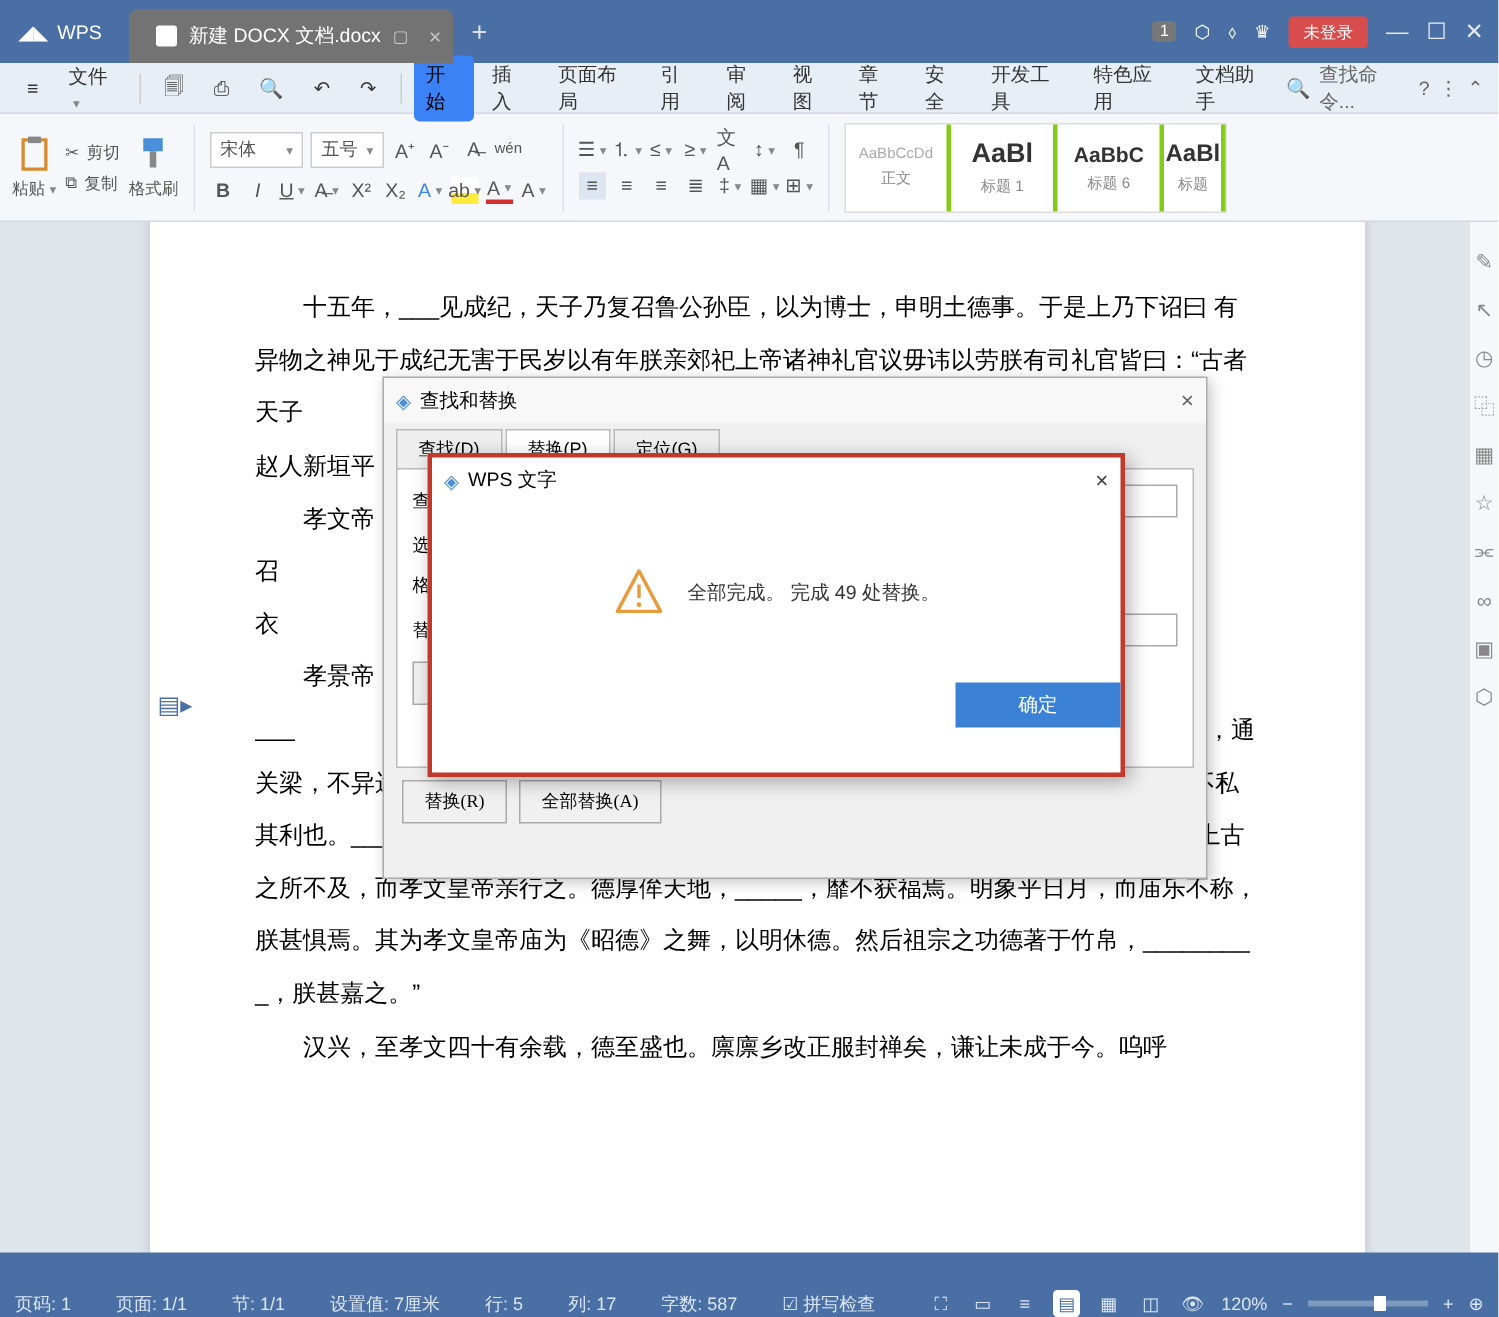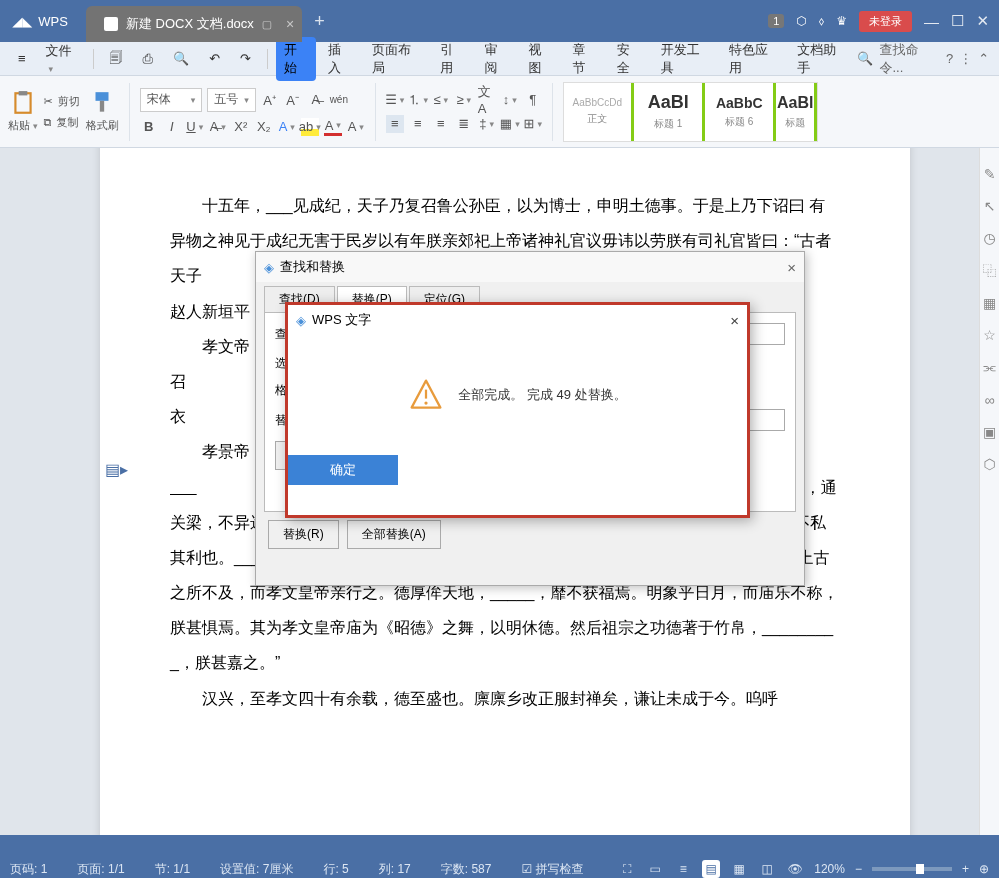--- a/index.html
+++ b/index.html
@@ -43,29 +43,29 @@
 .dlg-title { height:30px; display:flex; align-items:center; padding:0 8px; gap:6px; font-size:13px; background:#f8f8f8; }
 .dlg-title .x { margin-left:auto; font-size:15px; color:#666; }
 .tabs { display:flex; padding:4px 8px 0; gap:2px; }
 .tabs .t { padding:4px 14px; border:1px solid #bbb; background:#eee; border-bottom:none; font-size:12px; }
 .tabs .t.active { background:#fff; }
 .panel { margin:0 8px 8px; background:#fff; border:1px solid #bbb; padding:10px; height:200px; font-size:12px; }
 .panel .row { display:flex; align-items:center; gap:8px; margin-bottom:10px; }
 .panel .row label { width:80px; }
 .panel input { flex:1; height:22px; border:1px solid #aaa; padding:0 4px; }
 .dlg-btns { display:flex; gap:8px; padding:0 12px 10px; }
-.btn { padding:5px 14px; background:#f0f0f0; border:1px solid #aaa; font-size:12px; cursor:pointer; }
+.btn { padding:5px 14px; background:#f0f0f0; border:1px solid #aaa; font-size:12px; cursor:pointer;font-family:Liberation Serif, serif; }
 .btn-row-right { display:flex; gap:10px; justify-content:flex-end; padding:0 12px 12px; }
 .alert-dlg { position:absolute; left:285px; top:302px; width:465px; height:216px; background:#fff; border:3px solid #c0392b; box-shadow:3px 3px 12px rgba(0,0,0,.3); }
 .alert-title { height:30px; display:flex; align-items:center; padding:0 8px; gap:6px; font-size:13px; }
 .alert-title .x { margin-left:auto; font-size:15px; color:#444; }
 .alert-body { display:flex; align-items:center; justify-content:center; gap:14px; height:120px; font-size:13px; color:#333; }
 .warn-icon { width:36px; height:36px; }
 .warn-icon svg { width:100%; height:100%; }
-.alert-btns { display:flex; justify-content:flex-start; }
+.alert-btns { display:flex; justify-content:flex-end; }
 .ok-btn { width:110px; height:30px; background:#3b82d6; color:#fff; border:none; font-size:13px; cursor:pointer; }
 
 .status { position:absolute; bottom:0; left:0; right:0; height:43px; background:#4a6fa5; color:#dce6f3; display:flex; align-items:flex-end; font-size:12px; padding:0 10px; gap:30px; }
 .status .right { margin-left:auto; display:flex; align-items:center; gap:10px; }
 .status .vmode { width:18px; height:18px; display:flex; align-items:center; justify-content:center; border-radius:3px; }
 .status .vmode.active { background:#fff; color:#4a6fa5; }
 .zoom-bar { width:80px; height:4px; background:#7d99bd; position:relative; }
 .zoom-bar::after { content:""; position:absolute; left:55%; top:-3px; width:8px; height:10px; background:#fff; }
 .dropdown-arrow::after{ content:"▾"; font-size:9px; margin-left:3px; color:#888; }
 .icon-doc { width:14px; height:14px; background:#fff; border-radius:2px; display:inline-block; }

